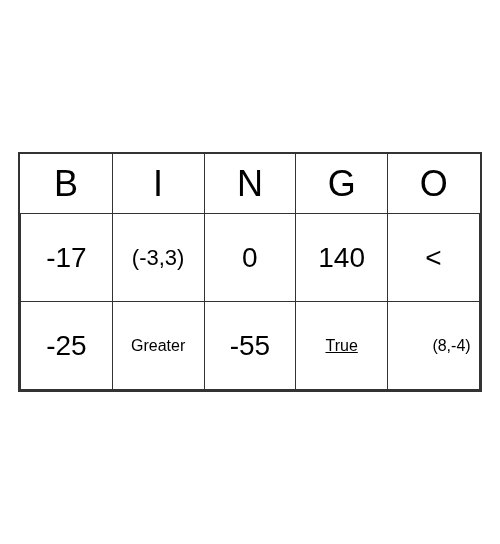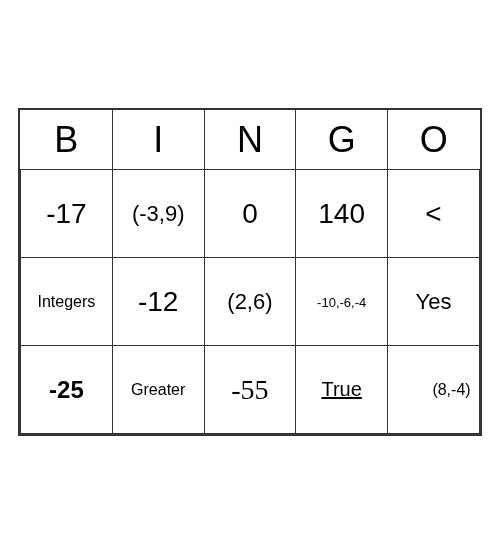--- a/index.html
+++ b/index.html
@@ -61,34 +61,27 @@
       <th>B</th>
           <th>I</th>
           <th>N</th>
           <th>G</th>
           <th>O</th>
         </tr>
     </thead>
     <tbody id="bingo-body">
         <tr>
           <td><span style="font-size: 28px;">-17</span></td>
-          <td><span style="font-size: 22px;">(-3,9)</span></td>
+          <td><span style="font-size: 22px;">(-3,3)</span></td>
           <td><span style="font-size: 28px;">0</span></td>
           <td><span style="font-size: 28px;">140</span></td>
           <td><span style="font-size: 28px;">&lt;</span></td>
         </tr>
         <tr>
-          <td><span style="font-size: 16px;">Integers</span></td>
-          <td><span style="font-size: 28px;">-12</span></td>
-          <td><span style="font-size: 22px;">(2,6)</span></td>
-          <td><span style="font-size: 13px;">-10,-6,-4</span></td>
-          <td><span style="font-size: 22px;">Yes</span></td>
-        </tr>
-        <tr>
-          <td><span style="font-size: 24px; font-weight: bold;">-25</span></td>
+          <td><span style="font-size: 28px;">-25</span></td>
           <td><span style="font-size: 16px;">Greater</span></td>
-          <td><span style="font-size: 28px; font-family: Liberation Serif, serif;">-55</span></td>
-          <td><span style="font-size: 20px; text-decoration: underline;">True</span></td>
+          <td><span style="font-size: 28px;">-55</span></td>
+          <td><span style="font-size: 16px; text-decoration: underline;">True</span></td>
           <td><span style="font-size: 16px; margin-left: 36px;">(8,-4)</span></td>
         </tr>
       </tbody>
   </table>
 </div>
 
 </body></html>

